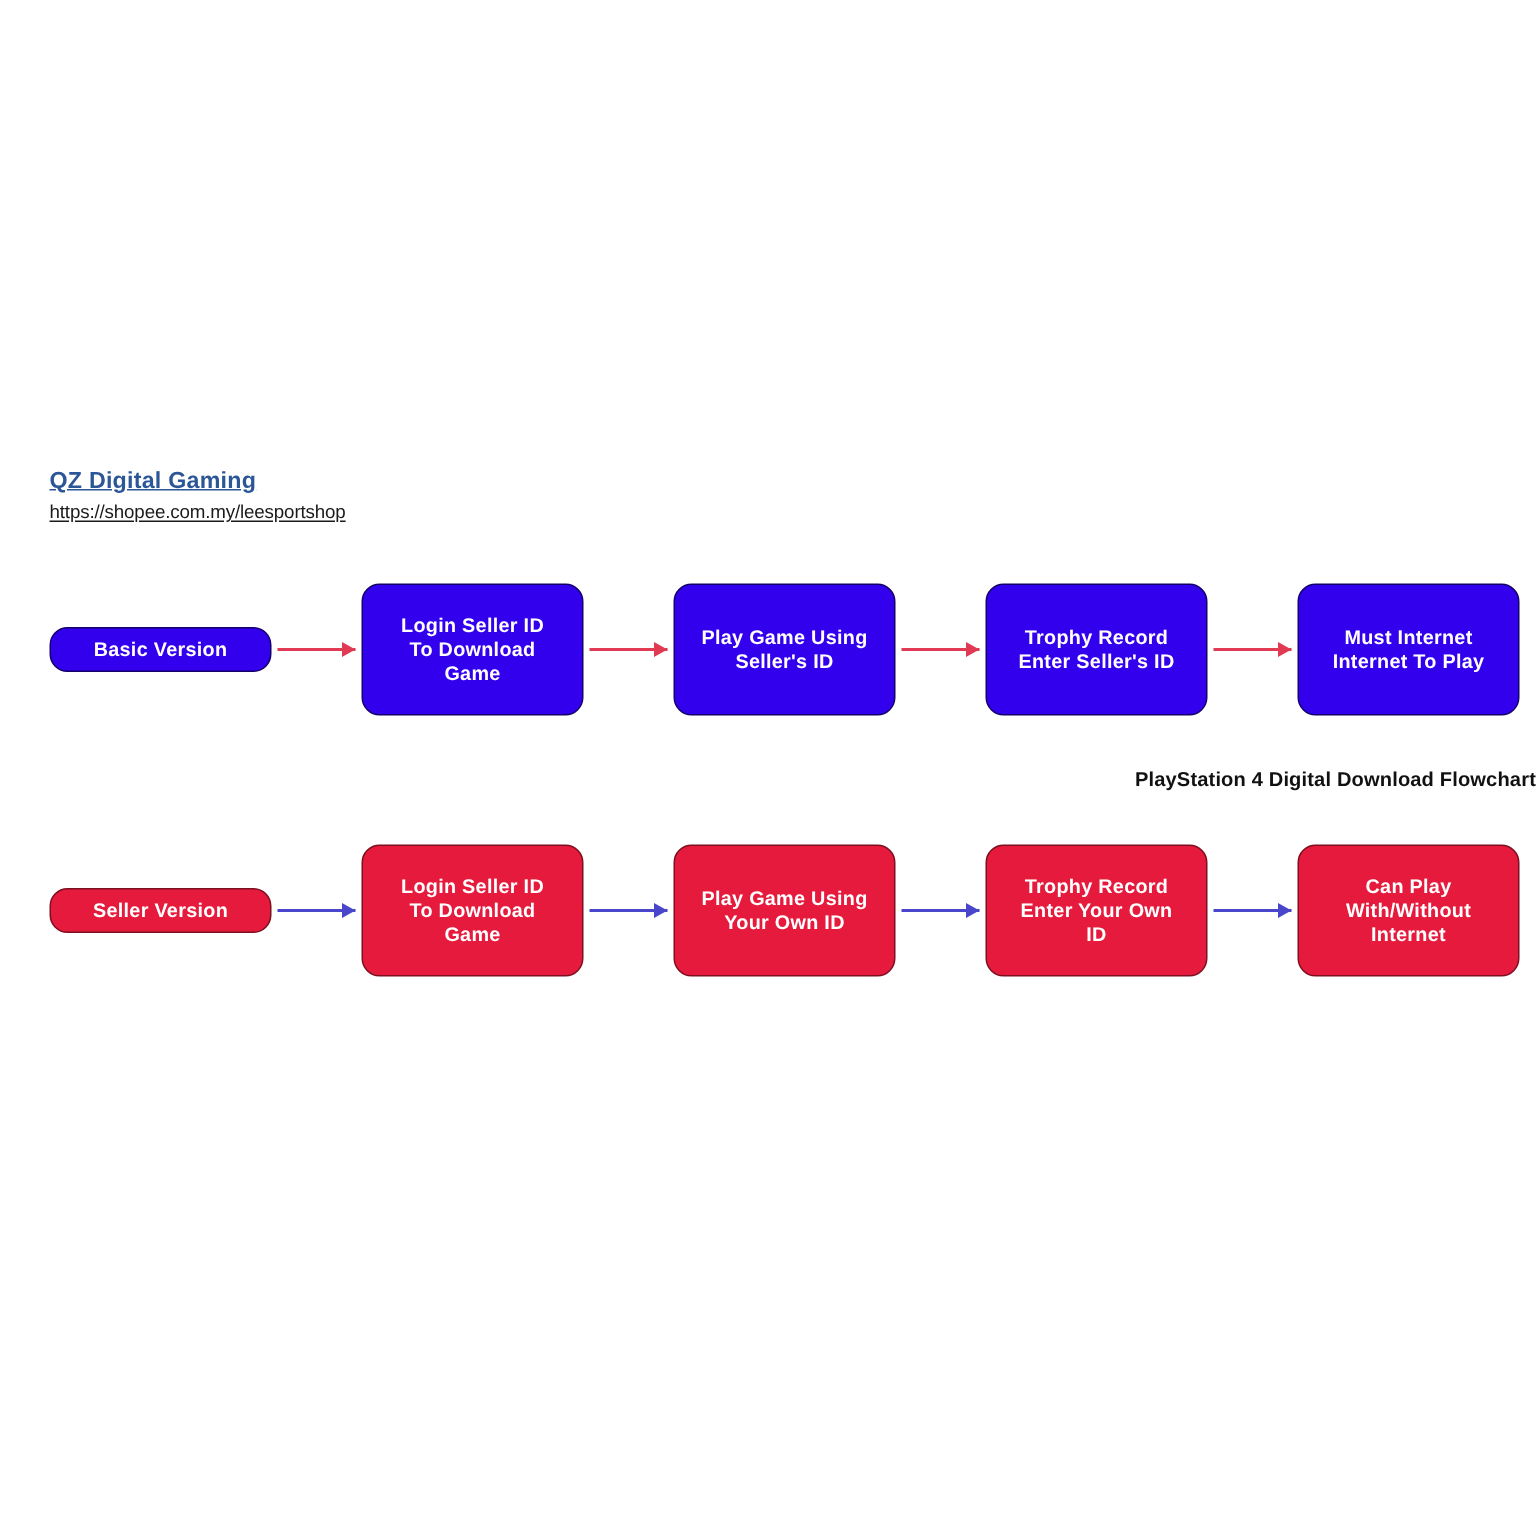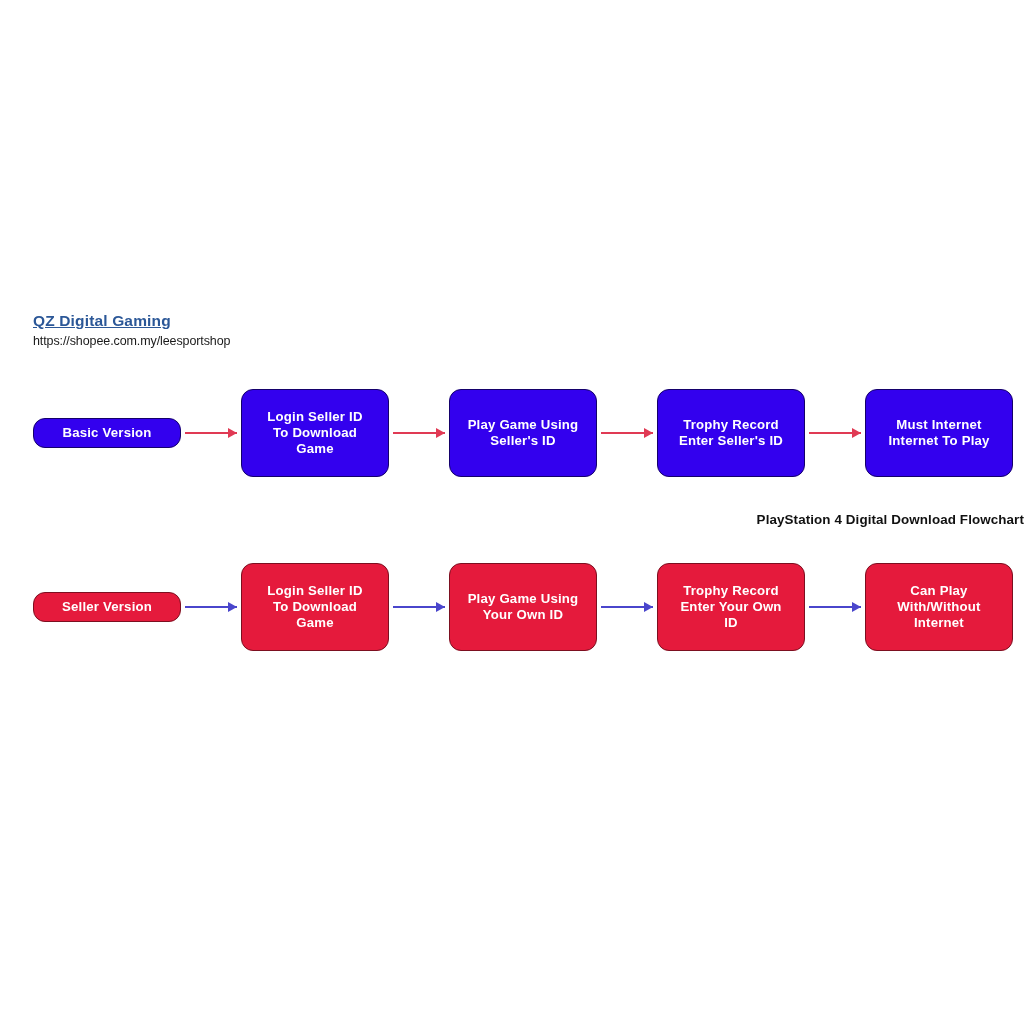--- a/index.html
+++ b/index.html
@@ -27,20 +27,21 @@
     color: #2b5797;
     letter-spacing: 0.15px;
     line-height: 1.15;
     white-space: nowrap;
     text-decoration: underline;
   }
   #brand-url {
     margin-top: 4px;
     font-size: 12.5px;
     color: #1a1a1a;
+    text-decoration: underline;
     text-underline-offset: 2px;
     white-space: nowrap;
     letter-spacing: -0.1px;
   }
 
   
   .flow-row {
     position: absolute;
     left: 0;
     width: 1024px;

